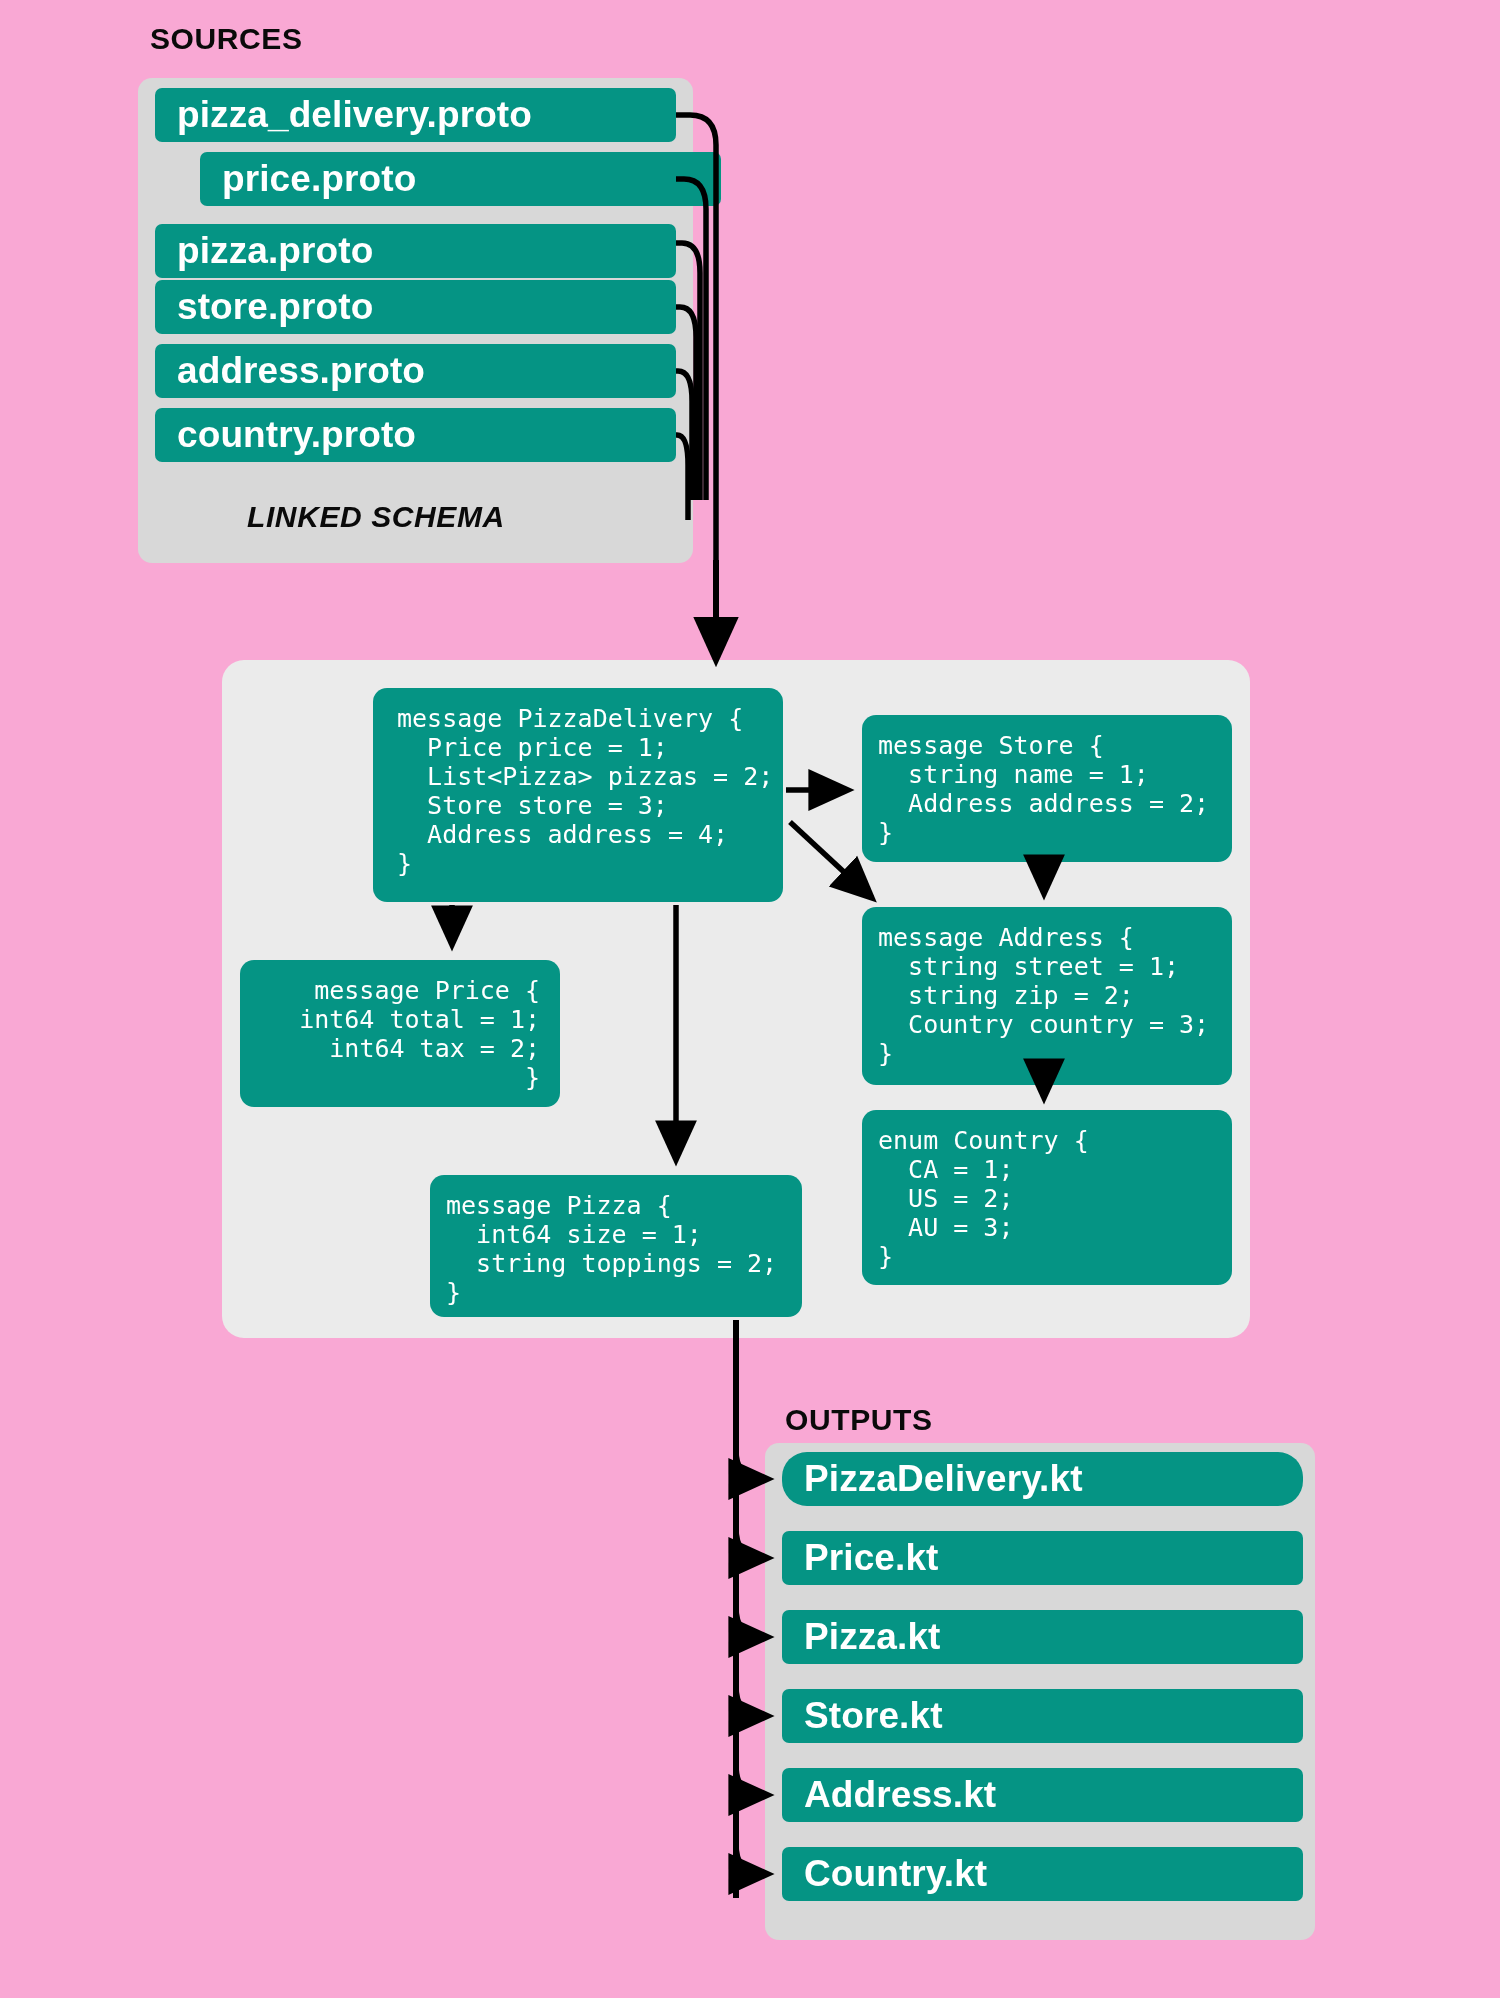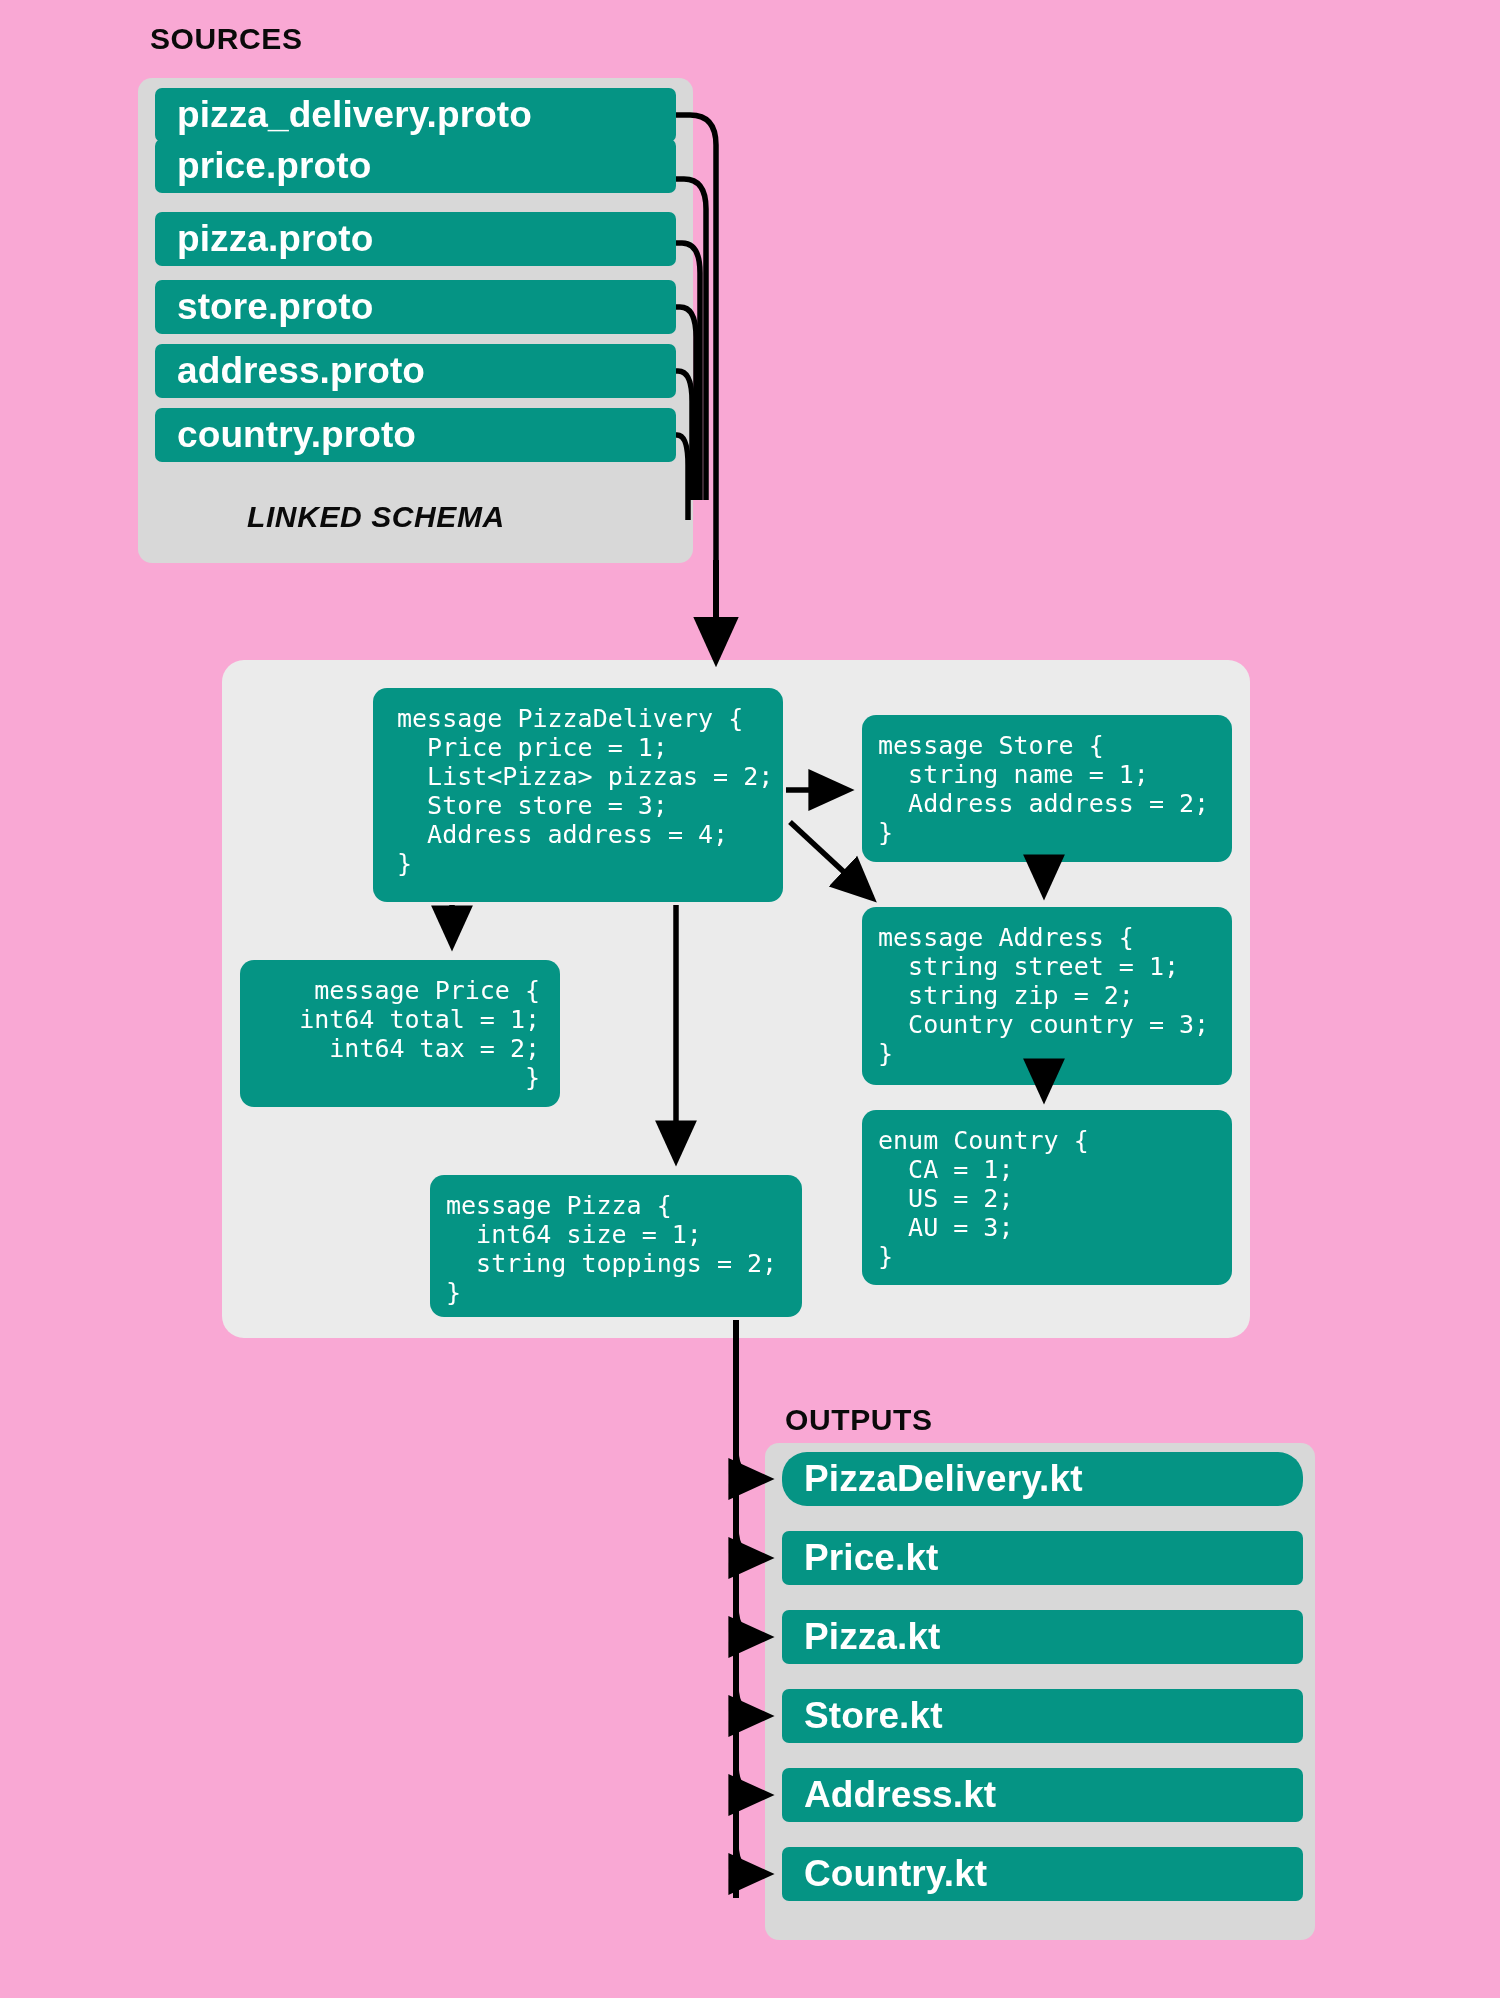--- a/index.html
+++ b/index.html
@@ -101,24 +101,24 @@
 
 <div id="stage">
 
   <div class="section-title" id="sources-title">SOURCES</div>
 
   <div class="panel" id="sources-panel"></div>
 
   <div class="file-chip src-chip" style="top:88px;">
     <span>pizza_delivery.proto</span>
   </div>
-  <div class="file-chip src-chip" style="top:139px;">
+  <div class="file-chip src-chip" style="top:152px;margin-left:45px;">
     <span>price.proto</span>
   </div>
-  <div class="file-chip src-chip" style="top:212px;">
+  <div class="file-chip src-chip" style="top:224px;">
     <span>pizza.proto</span>
   </div>
   <div class="file-chip src-chip" style="top:280px;">
     <span>store.proto</span>
   </div>
   <div class="file-chip src-chip" style="top:344px;">
     <span>address.proto</span>
   </div>
   <div class="file-chip src-chip" style="top:408px;">
     <span>country.proto</span>

